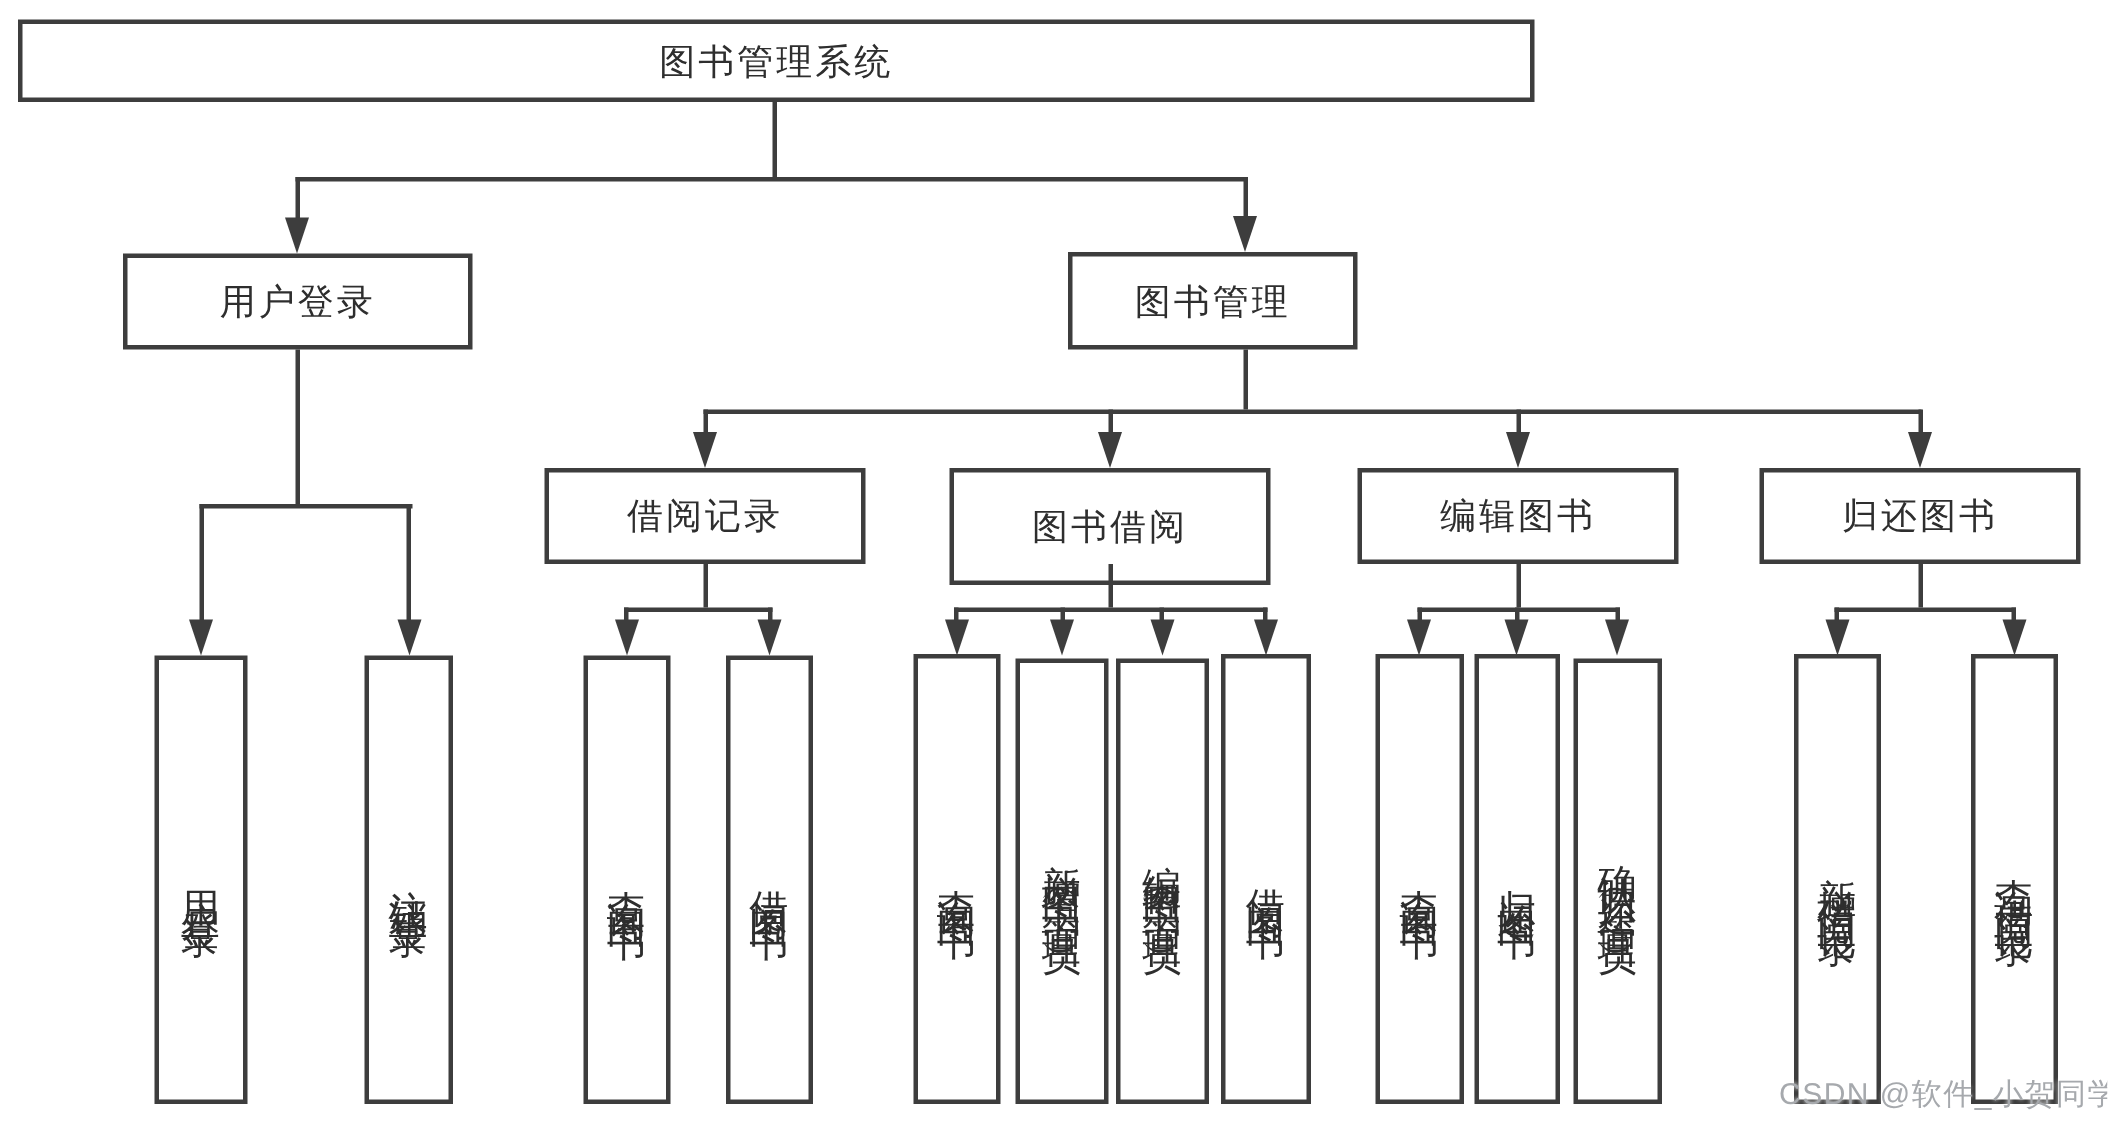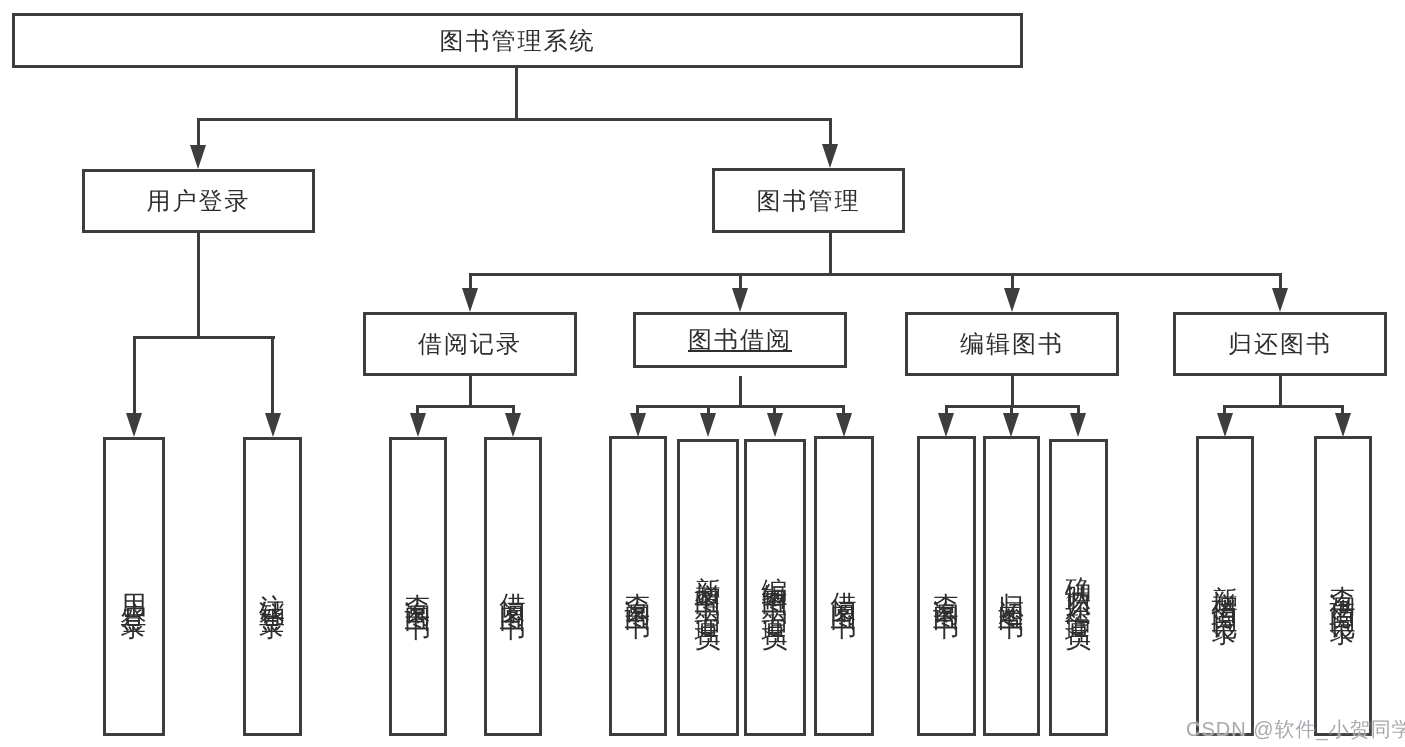--- a/index.html
+++ b/index.html
@@ -29,21 +29,21 @@
   </div>
   <div class="box" style="left:82px;top:169px;width:233px;height:64px;">
     <span>用户登录</span>
   </div>
   <div class="box" style="left:712px;top:168px;width:193px;height:65px;">
     <span>图书管理</span>
   </div>
   <div class="box" style="left:363px;top:312px;width:214px;height:64px;">
     <span>借阅记录</span>
   </div>
-  <div class="box" style="left:633px;top:312px;width:214px;height:56px;text-decoration:underline;">
+  <div class="box" style="left:633px;top:312px;width:214px;height:78px;">
     <span>图书借阅</span>
   </div>
   <div class="box" style="left:905px;top:312px;width:214px;height:64px;">
     <span>编辑图书</span>
   </div>
   <div class="box" style="left:1173px;top:312px;width:214px;height:64px;">
     <span>归还图书</span>
   </div>
 
   <div class="vbox" style="left:103px;top:437px;width:62px;height:299px;">

